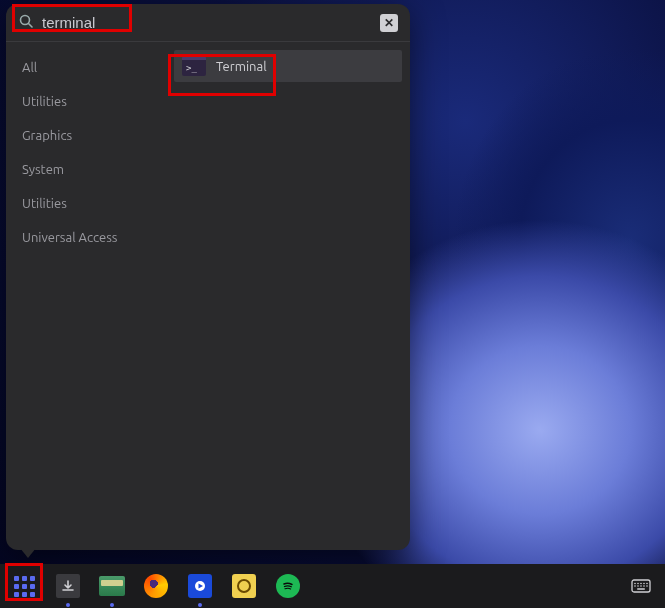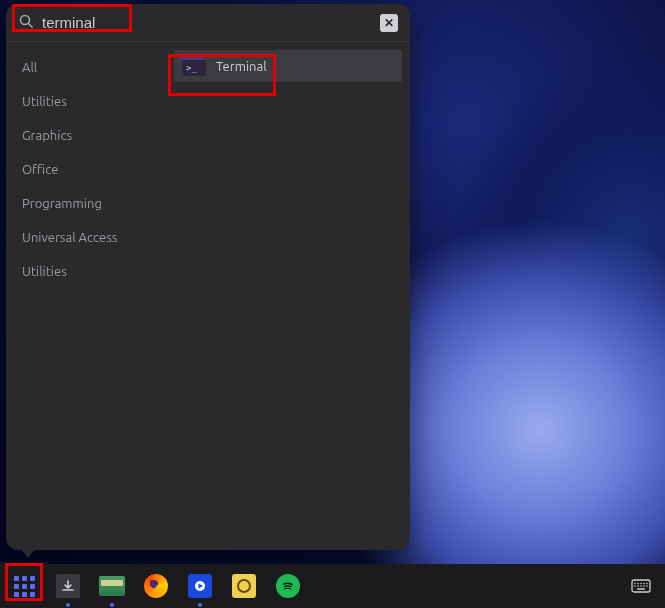--- a/index.html
+++ b/index.html
@@ -258,24 +258,23 @@
     <div class="clear-btn">
       <span>✕</span>
     </div>
   </div>
   <div class="sep"></div>
   <div class="menu-body">
     <div class="categories">
       <div class="cat-item">All</div>
       <div class="cat-item">Utilities</div>
       <div class="cat-item">Graphics</div>
-      <div class="cat-item">Office</div>
-      <div class="cat-item">Programming</div>
+      <div class="cat-item">System</div>
+      <div class="cat-item">Utilities</div>
       <div class="cat-item">Universal Access</div>
-      <div class="cat-item">Utilities</div>
     </div>
     <div class="results">
       <div class="result-item selected">
         <div class="terminal-icon">&gt;_</div>
         <span class="result-label">Terminal</span>
       </div>
     </div>
   </div>
 </div>
 <div class="menu-pointer"></div>

